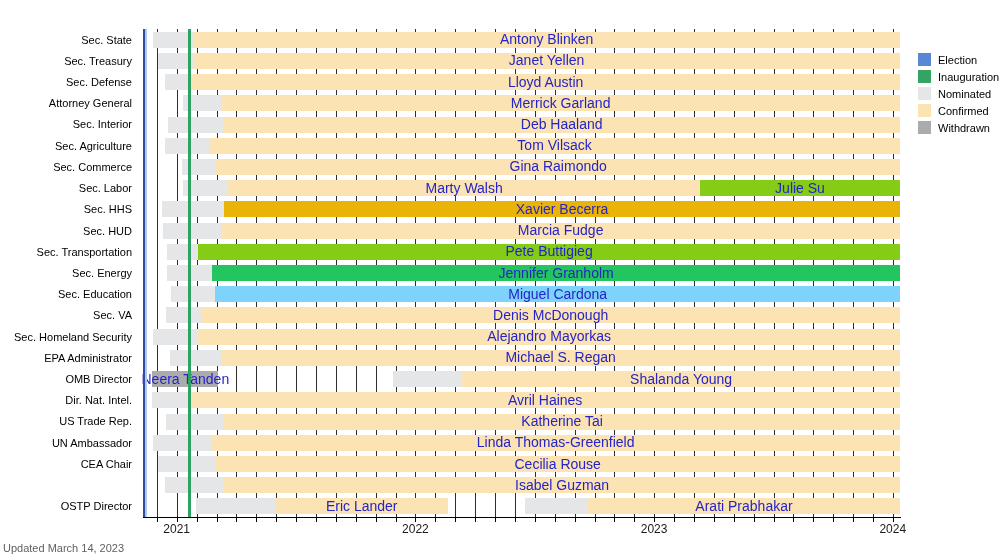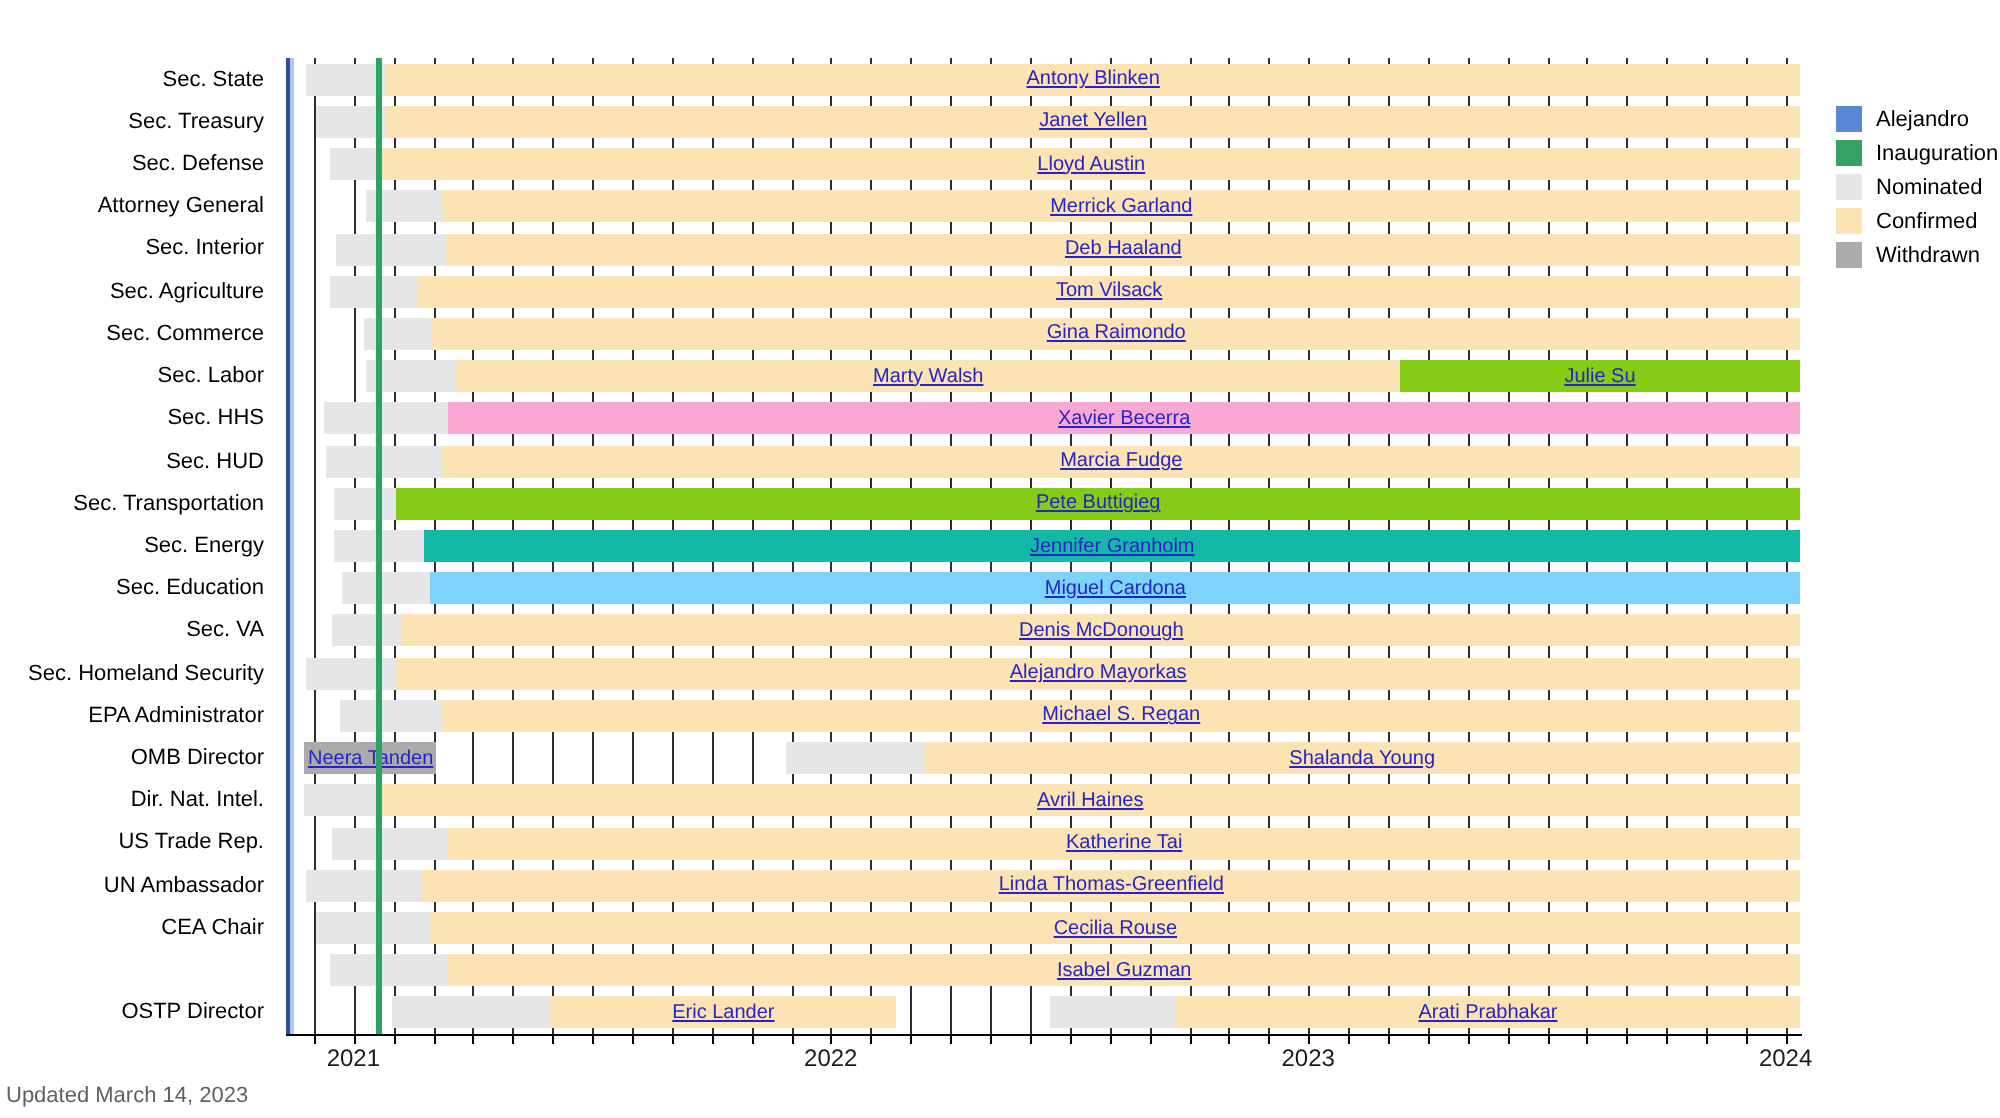--- a/index.html
+++ b/index.html
@@ -1,21 +1,21 @@
 <!DOCTYPE html>
 <html><head>
 <meta charset="utf-8">
 <style>
   html,body{margin:0;padding:0;background:#fff;}
   .canvas{position:relative;width:1000px;height:559px;background:#fff;overflow:hidden;
           font-family:"Liberation Sans","DejaVu Sans",sans-serif;}
   .plot{position:absolute;left:143px;top:29px;width:757px;height:488px;}
   .grid-line{position:absolute;top:0;width:1px;height:488px;background:#2e2e2e;}
   .bar{position:absolute;height:16px;display:flex;align-items:center;justify-content:center;}
-  .bar span{font-size:10px;color:#2424c8;white-space:nowrap;line-height:11px;text-decoration:underline;}
+  .bar span{font-size:14px;color:#2424c8;white-space:nowrap;line-height:11px;}
   .evt{position:absolute;top:0;height:488px;}
   .row-labels{position:absolute;left:0;top:29px;width:136px;height:488px;}
   .row-label{position:absolute;left:0;width:132px;text-align:right;font-size:11px;color:#000;
              display:flex;align-items:center;justify-content:flex-end;}
   .axis-line{position:absolute;left:143px;top:517px;width:758px;height:1px;background:#000;}
   .axis-tick{position:absolute;top:518px;width:1px;height:4px;background:#000;}
   .year-label{position:absolute;top:522px;font-size:12px;color:#1a1a1a;transform:translateX(-50%);}
   .legend{position:absolute;left:918px;top:51px;}
   .legend-item{display:flex;align-items:center;height:17px;margin-bottom:0;}
   .legend-swatch{width:13px;height:13px;margin-right:7px;flex:0 0 13px;}
@@ -118,33 +118,33 @@
         <span>Gina Raimondo</span>
       </div>
       <div class="bar" style="left: 40.2px; width: 45.1px; top: 151.1px; background: rgb(228, 230, 231);"></div>
       <div class="bar" style="left: 85.3px; width: 471.7px; top: 151.1px; background: rgb(252, 227, 180);">
         <span>Marty Walsh</span>
       </div>
       <div class="bar" style="left: 557px; width: 200px; top: 151.1px; background: #84cc16;">
         <span>Julie Su</span>
       </div>
       <div class="bar" style="left: 19.4px; width: 61.8px; top: 172.3px; background: rgb(228, 230, 231);"></div>
-      <div class="bar" style="left: 81.2px; width: 675.8px; top: 172.3px; background: #f9a8d4;">
+      <div class="bar" style="left: 81.2px; width: 675.8px; top: 172.3px; background: #eab308;">
         <span>Xavier Becerra</span>
       </div>
       <div class="bar" style="left: 20.3px; width: 58px; top: 193.6px; background: rgb(228, 230, 231);"></div>
       <div class="bar" style="left: 78.3px; width: 678.7px; top: 193.6px; background: rgb(252, 227, 180);">
         <span>Marcia Fudge</span>
       </div>
       <div class="bar" style="left: 24.2px; width: 31px; top: 214.8px; background: rgb(228, 230, 231);"></div>
       <div class="bar" style="left: 55.2px; width: 701.8px; top: 214.8px; background: #84cc16;">
         <span>Pete Buttigieg</span>
       </div>
       <div class="bar" style="left: 24.2px; width: 45.1px; top: 236px; background: rgb(228, 230, 231);"></div>
-      <div class="bar" style="left: 69.3px; width: 687.7px; top: 236px; background: #14b8a6;">
+      <div class="bar" style="left: 69.3px; width: 687.7px; top: 236px; background: #22c55e;">
         <span>Jennifer Granholm</span>
       </div>
       <div class="bar" style="left: 28.2px; width: 44.2px; top: 257.2px; background: rgb(228, 230, 231);"></div>
       <div class="bar" style="left: 72.4px; width: 684.6px; top: 257.2px; background: #7dd3fc;">
         <span>Miguel Cardona</span>
       </div>
       <div class="bar" style="left: 23.2px; width: 35.1px; top: 278.4px; background: rgb(228, 230, 231);"></div>
       <div class="bar" style="left: 58.3px; width: 698.7px; top: 278.4px; background: rgb(252, 227, 180);">
         <span>Denis McDonough</span>
       </div>
@@ -237,21 +237,21 @@
     </div>
   <div id="year-labels">
       <div class="year-label" style="left: 176.7px;">2021</div>
       <div class="year-label" style="left: 415.4px;">2022</div>
       <div class="year-label" style="left: 654.1px;">2023</div>
       <div class="year-label" style="left: 892.8px;">2024</div>
     </div>
   <div class="legend" id="legend">
       <div class="legend-item">
         <div class="legend-swatch" style="background: rgb(90, 135, 213);"></div>
-        <span class="legend-label">Alejandro</span>
+        <span class="legend-label">Election</span>
       </div>
       <div class="legend-item">
         <div class="legend-swatch" style="background: rgb(52, 163, 100);"></div>
         <span class="legend-label">Inauguration</span>
       </div>
       <div class="legend-item">
         <div class="legend-swatch" style="background: rgb(228, 230, 231);"></div>
         <span class="legend-label">Nominated</span>
       </div>
       <div class="legend-item">

